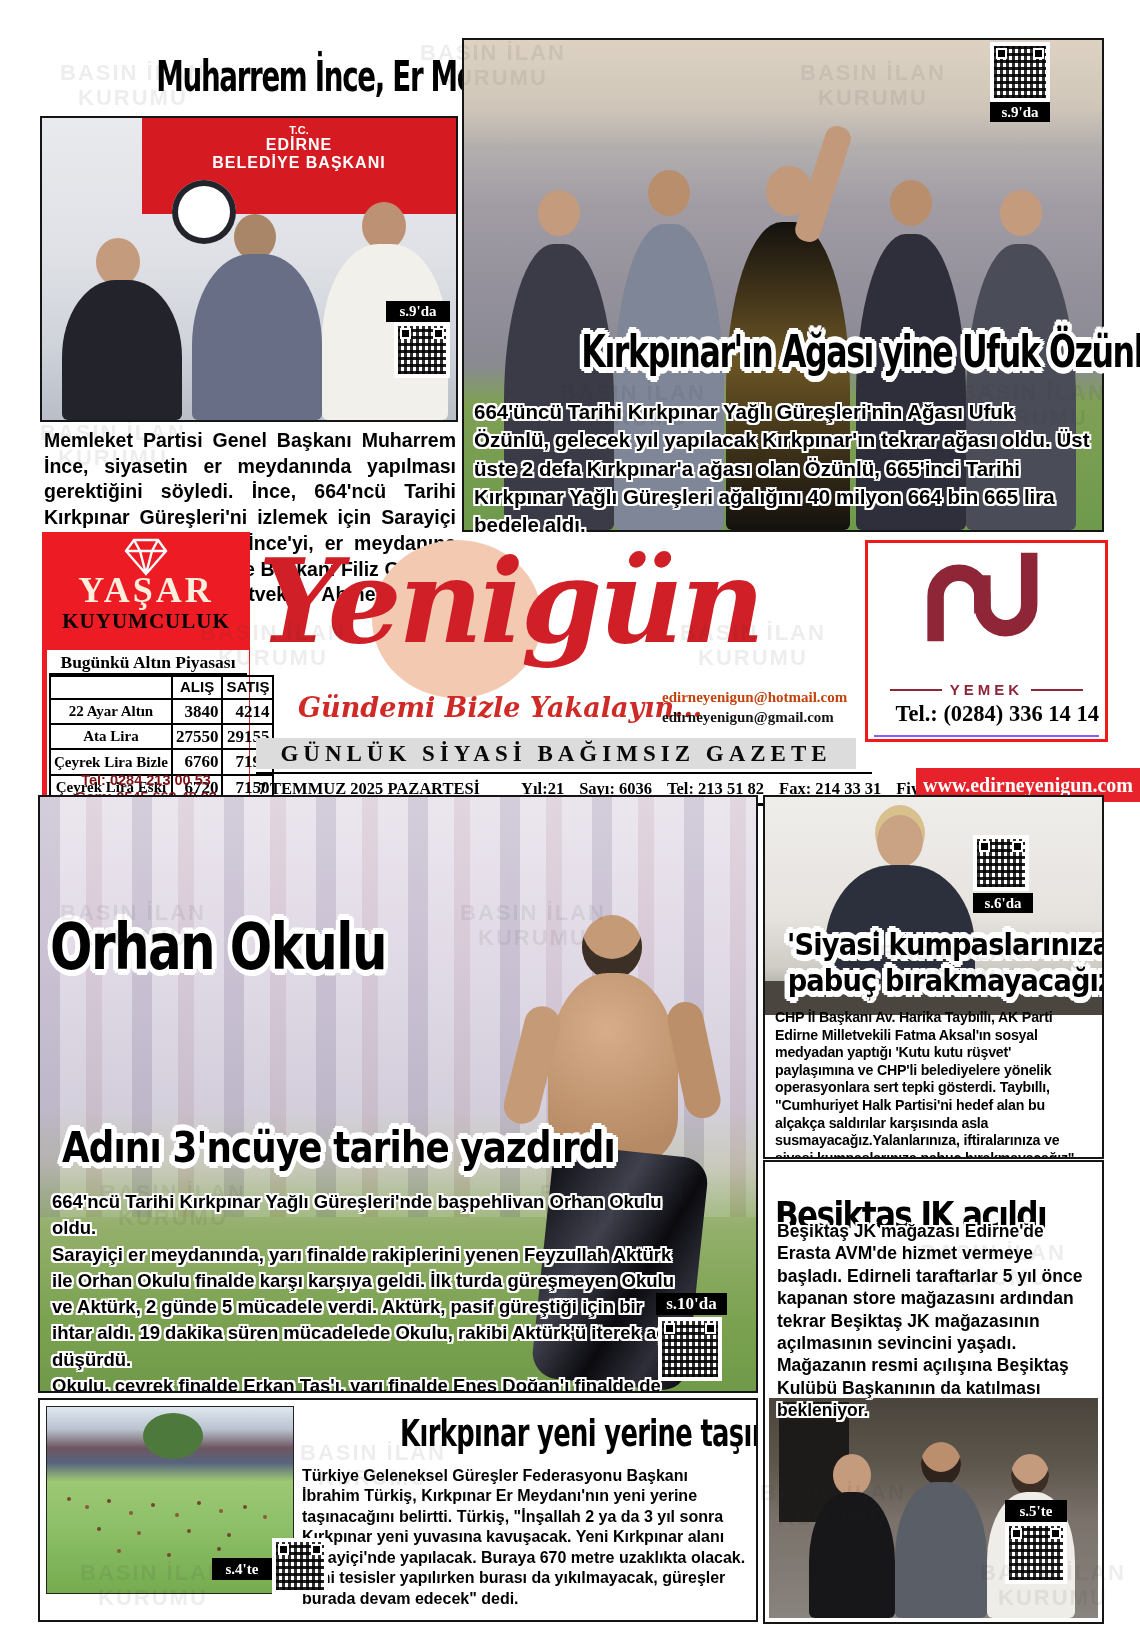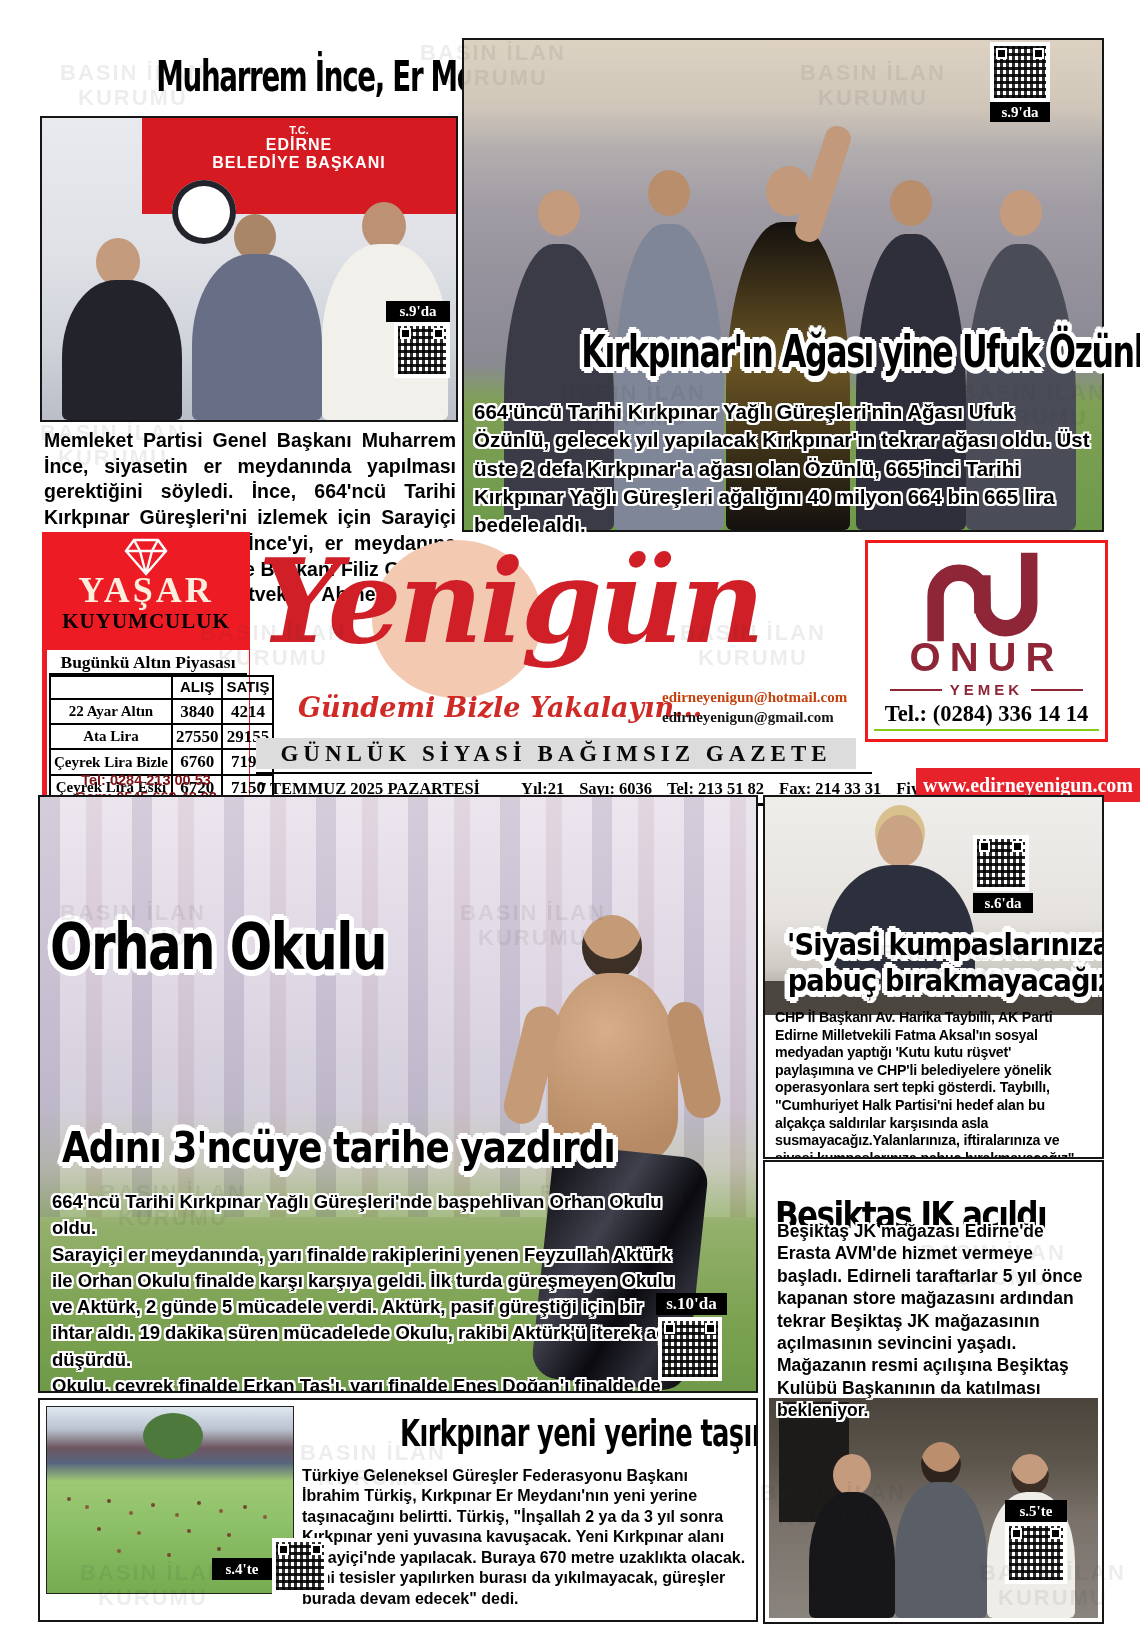--- a/index.html
+++ b/index.html
@@ -26,21 +26,21 @@
   .pageref{position:absolute;background:#000;color:#fff;font-weight:bold;
            font-family:"Liberation Serif",serif;display:flex;align-items:center;justify-content:center;}
   .person{position:absolute;}
   .ptorso{position:absolute;left:0;right:0;bottom:0;border-radius:45% 45% 6px 6px / 55% 55% 6px 6px;}
   .phead{position:absolute;border-radius:50%;background:#c59b7d;}
   .wm{position:absolute;inset:0;z-index:60;pointer-events:none;}
   .wm span{position:absolute;white-space:pre-line;text-align:center;font-weight:bold;font-size:22px;
            letter-spacing:2px;color:#2c2c2c;opacity:.08;line-height:1.15;}
   .kuyum-table{width:100%;border-collapse:collapse;font-weight:bold;font-size:15px;color:#000;}
   .kuyum-table td,.kuyum-table th{border:2px solid #000;padding:1px 3px;line-height:1.25;}
-  .kuyum-table .num{text-align:center;font-family:"Liberation Serif",serif;font-size:17px;}
+  .kuyum-table .num{text-align:right;font-family:"Liberation Serif",serif;font-size:17px;}
   .kuyum-table .lbl{font-family:"Liberation Serif",serif;font-size:15px;white-space:nowrap;}
   .dl-seg{font-family:"Liberation Serif",serif;font-weight:bold;font-size:16.5px;white-space:nowrap;}
 </style>
 </head>
 <body>
 
 <div id="page">
 
   <section class="abs" style="left:38px;top:50px;width:422px;height:482px;">
     <div class="hlrow" style="left:0;top:6px;width:422px;text-align:center;">
@@ -158,27 +158,26 @@
       <div style="font-family:'Liberation Serif',serif;font-weight:bold;font-size:15px;line-height:1.3;color:#c2410c;">edirneyenigun@hotmail.com</div>
       <div style="font-family:'Liberation Serif',serif;font-weight:bold;font-size:15px;line-height:1.3;color:#111;">edirneyenigun@gmail.com</div>
     </div>
 
     <div class="abs" style="left:865px;top:10px;width:237px;height:196px;background:#fff;border:3px solid #f01a1a;text-align:center;">
       <svg class="abs" style="left:52px;top:8px;" width="130" height="92" viewBox="0 0 150 106">
         <path d="M18 104 V52 A27 27 0 0 1 72 52 V72" fill="none" stroke="#8e2638" stroke-width="19"></path>
         <path d="M72 28 V62 A27 27 0 0 0 126 62 V2" fill="none" stroke="#8e2638" stroke-width="19"></path>
         <text x="30" y="58" font-size="13" fill="#fff" font-weight="bold">1997</text>
       </svg>
-      <div class="abs" style="left:0;top:92px;width:100%;font-weight:bold;font-size:40px;letter-spacing:9px;color:#8e2638;">ONUR</div>
       <div class="abs" style="left:0;top:138px;width:100%;display:flex;align-items:center;justify-content:center;gap:8px;">
         <span style="display:inline-block;width:52px;border-top:2.5px solid #8e2638;"></span>
         <span style="font-weight:bold;font-size:15px;letter-spacing:4px;color:#8e2638;">YEMEK</span>
         <span style="display:inline-block;width:52px;border-top:2.5px solid #8e2638;"></span>
       </div>
-      <div class="abs" style="left:6px;top:158px;width:225px;font-family:'Liberation Serif',serif;font-weight:bold;font-size:22.5px;color:#000;border-bottom:2px solid #84cc16;padding-bottom:2px;">Tel.: (0284) 336 14 14</div>
+      <div class="abs" style="left:6px;top:158px;width:225px;font-family:'Liberation Serif',serif;font-weight:bold;font-size:22.5px;color:#000;border-bottom:2px solid #8b5cf6;padding-bottom:8px;text-align:right;">Tel.: (0284) 336 14 14</div>
     </div>
 
     <div class="abs" style="left:256px;top:208px;width:600px;height:31px;background:#dcdcdc;display:flex;align-items:center;justify-content:center;">
       <span style="font-family:'Liberation Serif',serif;font-weight:bold;font-size:23px;letter-spacing:5px;color:#0a0a0a;">GÜNLÜK SİYASİ BAĞIMSIZ GAZETE</span>
     </div>
 
     <div class="abs" style="left:256px;top:242px;width:614px;height:29px;border-top:2px solid #000;border-bottom:3px solid #000;display:flex;align-items:center;gap:15px;padding-left:2px;">
       <span class="dl-seg">7 TEMMUZ 2025 PAZARTESİ</span>
       <span class="dl-seg" style="margin-left:26px;">Yıl:21</span>
       <span class="dl-seg">Sayı: 6036</span>

